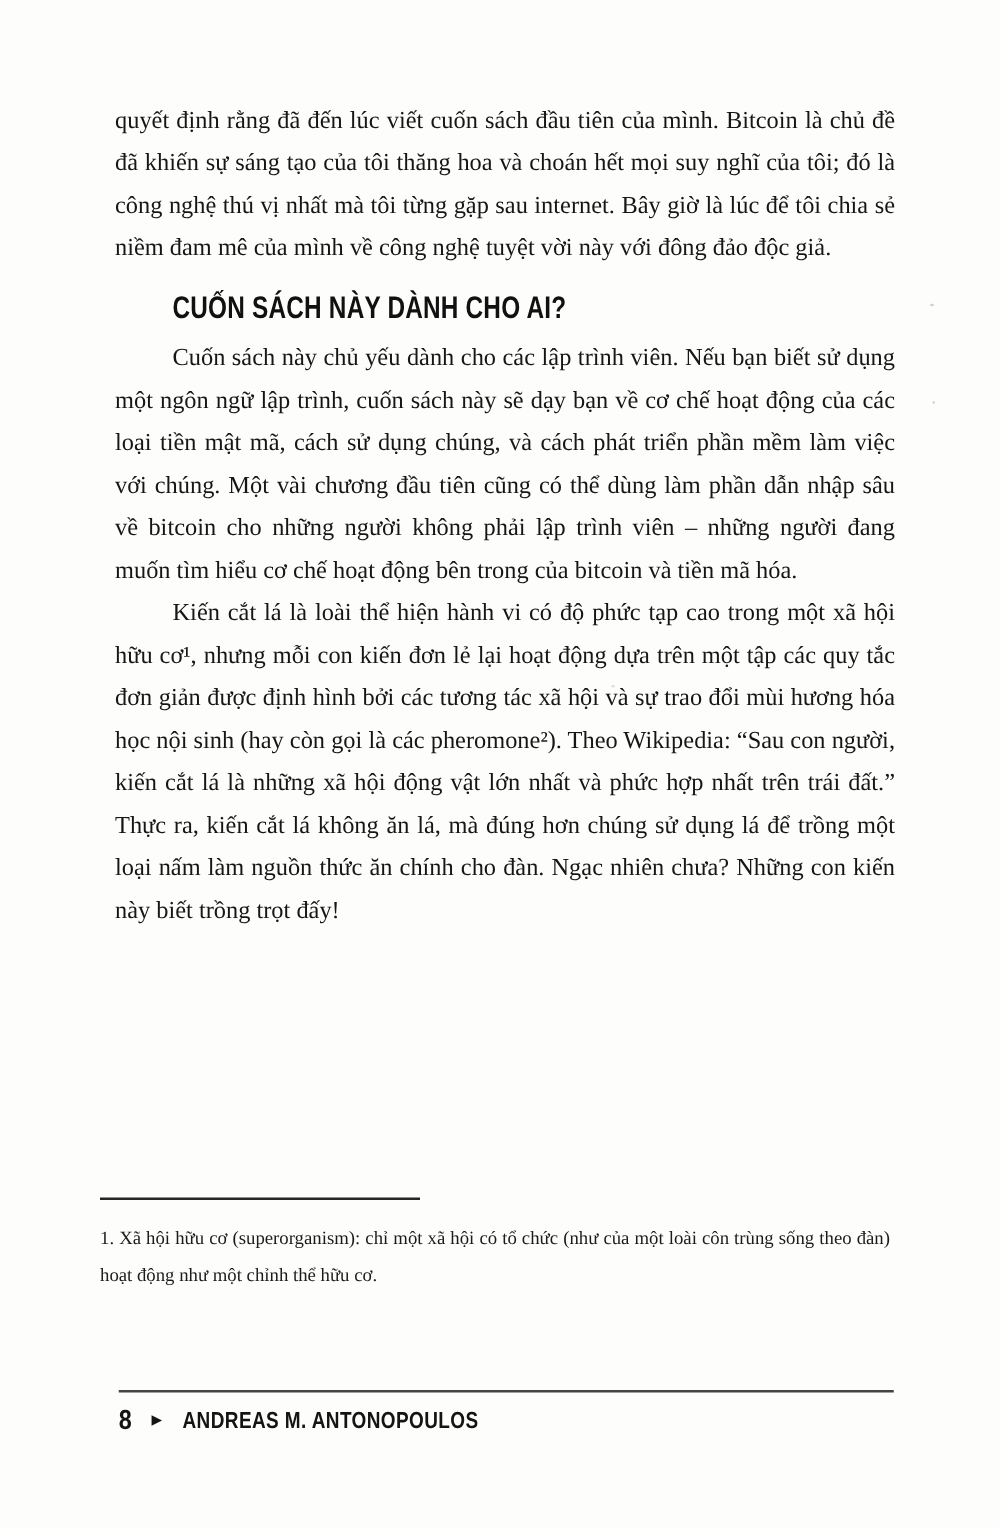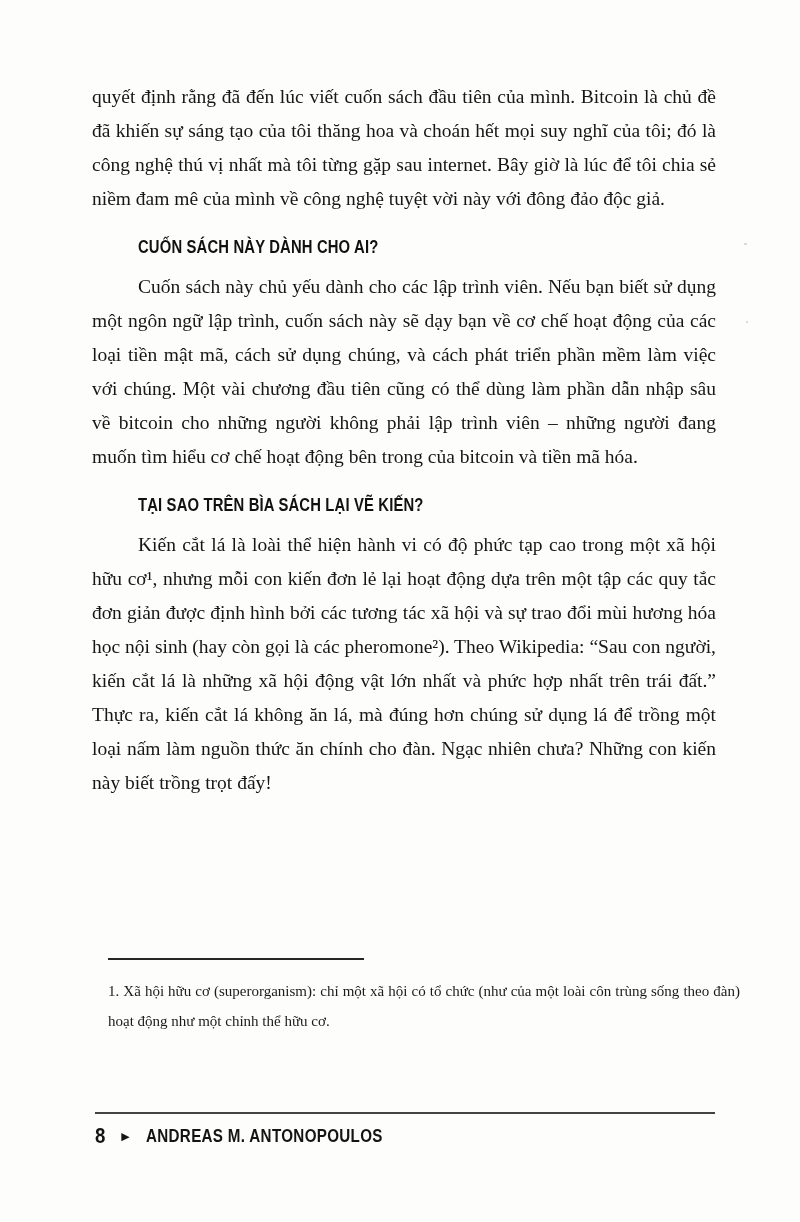--- a/index.html
+++ b/index.html
@@ -32,36 +32,36 @@
     margin: 0;
     text-indent: 46px;
   }
   .par.no-indent {
     text-indent: 0;
   }
   .heading {
     margin: 17px 0 10px 46px;
     font-family: "Liberation Sans", "DejaVu Sans", sans-serif;
     font-weight: 800;
-    font-size: 19px;
+    font-size: 25px;
     line-height: 27px;
     text-align: right;
     color: #111111;
   }
   .cond {
     display: inline-block;
     transform: scaleX(0.78);
     transform-origin: 0 60%;
     letter-spacing: 0.2px;
     white-space: nowrap;
   }
   
   .footnotes {
     position: absolute;
-    left: 108px;
+    left: 80px;
     top: 958px;
     width: 632px;
     font-family: "Liberation Serif", "DejaVu Serif", serif;
     font-size: 15px;
     line-height: 30px;
     text-align: justify;
     text-align-last: left;
     color: #1b1b1b;
   }
   .fn-rule {
@@ -125,23 +125,20 @@
 
   <div class="body-text">
     <p class="par no-indent">quyết định rằng đã đến lúc viết cuốn sách đầu tiên của mình. Bitcoin là chủ đề đã khiến sự sáng tạo của tôi thăng hoa và choán hết mọi suy nghĩ của tôi; đó là công nghệ thú vị nhất mà tôi từng gặp sau internet. Bây giờ là lúc để tôi chia sẻ niềm đam mê của mình về công nghệ tuyệt vời này với đông đảo độc giả.</p>
 
     <h2 class="heading">
       <span class="cond">CUỐN SÁCH NÀY DÀNH CHO AI?</span>
     </h2>
 
     <p class="par">Cuốn sách này chủ yếu dành cho các lập trình viên. Nếu bạn biết sử dụng một ngôn ngữ lập trình, cuốn sách này sẽ dạy bạn về cơ chế hoạt động của các loại tiền mật mã, cách sử dụng chúng, và cách phát triển phần mềm làm việc với chúng. Một vài chương đầu tiên cũng có thể dùng làm phần dẫn nhập sâu về bitcoin cho những người không phải lập trình viên – những người đang muốn tìm hiểu cơ chế hoạt động bên trong của bitcoin và tiền mã hóa.</p>
 
-    <h2 class="heading">
-      <span class="cond">TẠI SAO TRÊN BÌA SÁCH LẠI VẼ KIẾN?</span>
-    </h2>
 
     <p class="par">Kiến cắt lá là loài thể hiện hành vi có độ phức tạp cao trong một xã hội hữu cơ¹, nhưng mỗi con kiến đơn lẻ lại hoạt động dựa trên một tập các quy tắc đơn giản được định hình bởi các tương tác xã hội và sự trao đổi mùi hương hóa học nội sinh (hay còn gọi là các pheromone²). Theo Wikipedia: “Sau con người, kiến cắt lá là những xã hội động vật lớn nhất và phức hợp nhất trên trái đất.” Thực ra, kiến cắt lá không ăn lá, mà đúng hơn chúng sử dụng lá để trồng một loại nấm làm nguồn thức ăn chính cho đàn. Ngạc nhiên chưa? Những con kiến này biết trồng trọt đấy!</p>
 
   </div>
 
   <div class="footnotes">
     <div class="fn-rule"></div>
     <p class="fn">1. Xã hội hữu cơ (superorganism): chỉ một xã hội có tổ chức (như của một loài côn trùng sống theo đàn) hoạt động như một chỉnh thể hữu cơ.</p>
   </div>
 

